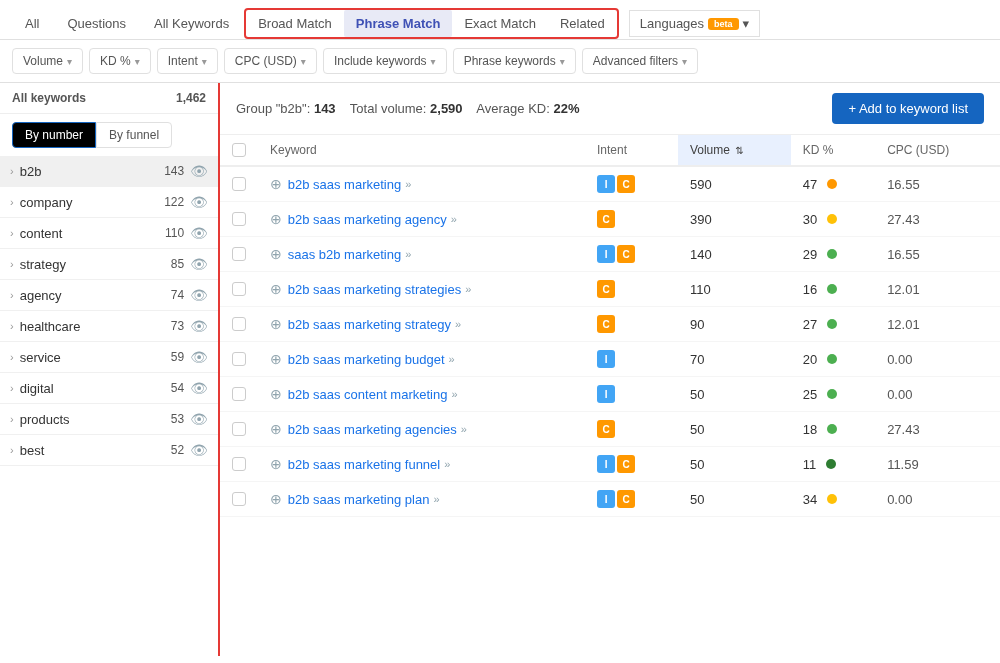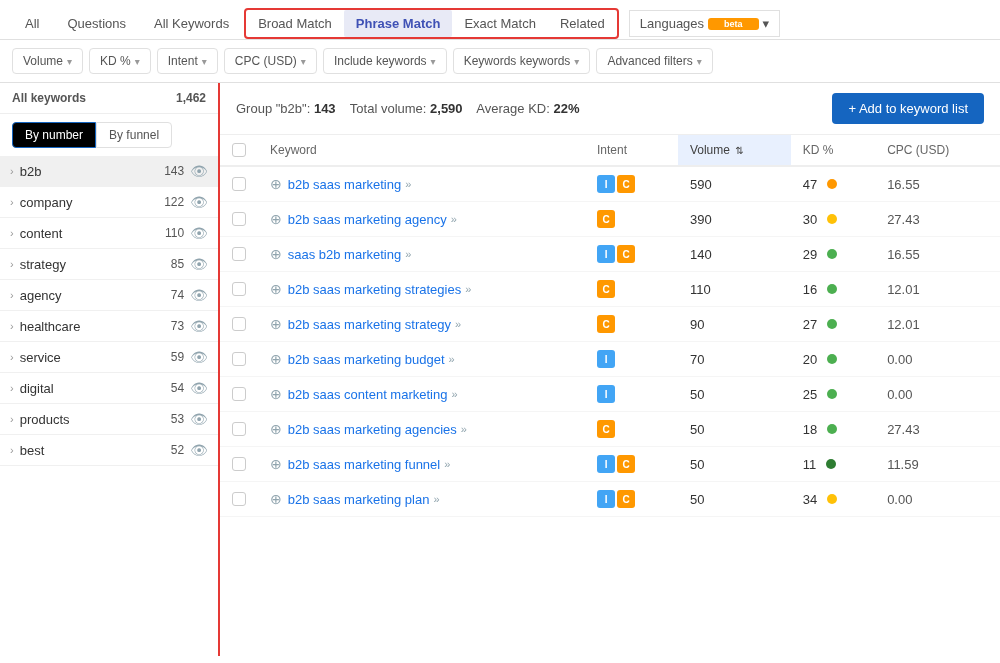--- a/index.html
+++ b/index.html
@@ -6,21 +6,21 @@
     body { font-family: -apple-system, BlinkMacSystemFont, 'Segoe UI', sans-serif; font-size: 13px; background: #fff; color: #333; width: 1000px; height: 663px; overflow: hidden; }
 
     
     .top-tabs { display: flex; align-items: center; padding: 8px 12px 0; border-bottom: 1px solid #e0e0e0; gap: 2px; }
     .tab { padding: 6px 12px; border-radius: 4px 4px 0 0; cursor: pointer; font-size: 13px; color: #555; border: 1px solid transparent; background: none; }
     .tab.active { background: #fff; border-color: #e0e0e0; border-bottom-color: #fff; color: #333; font-weight: 500; }
     .tab-group { display: flex; border: 2px solid #e53935; border-radius: 4px; }
     .tab-group .tab { border-radius: 2px; border: none; }
     .tab-group .tab.active { background: #e8eaf6; color: #3f51b5; font-weight: 600; }
     .languages-btn { margin-left: 8px; display: flex; align-items: center; gap: 4px; padding: 5px 10px; border: 1px solid #e0e0e0; border-radius: 0; cursor: pointer; color: #555; }
-    .beta-badge { background: #ff9800; color: #fff; font-size: 9px; padding: 1px 16px; border-radius: 3px; font-weight: 700; }
+    .beta-badge { background: #ff9800; color: #fff; font-size: 9px; padding: 1px 6px; border-radius: 3px; font-weight: 700; }
 
     
     .filter-bar { display: flex; align-items: center; padding: 8px 12px; gap: 6px; border-bottom: 1px solid #e0e0e0; }
     .filter-btn { display: flex; align-items: center; gap: 4px; padding: 5px 10px; border: 1px solid #e0e0e0; border-radius: 4px; cursor: pointer; color: #555; font-size: 12px; background: #fff; }
     .filter-btn .chevron { font-size: 10px; color: #999; }
 
     
     .main { display: flex; height: calc(663px - 90px); }
 
     
@@ -111,21 +111,21 @@
   </div>
   <div class="filter-btn">
     <span>CPC (USD)</span>
     <span class="chevron">▾</span>
   </div>
   <div class="filter-btn">
     <span>Include keywords</span>
     <span class="chevron">▾</span>
   </div>
   <div class="filter-btn">
-    <span>Keywords keywords</span>
+    <span>Phrase keywords</span>
     <span class="chevron">▾</span>
   </div>
   <div class="filter-btn">
     <span>Advanced filters</span>
     <span class="chevron">▾</span>
   </div>
 </div>
 
 <div class="main">
 

